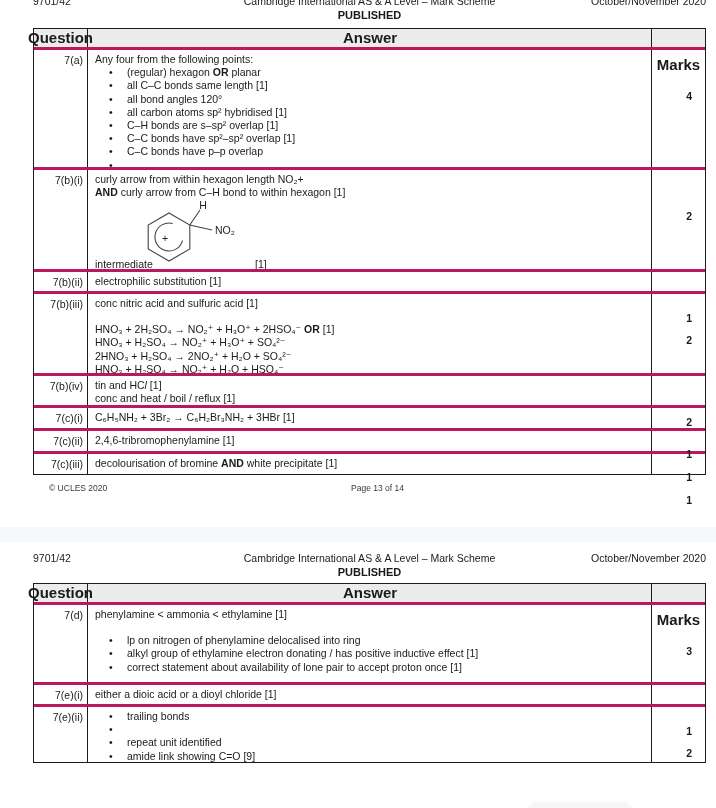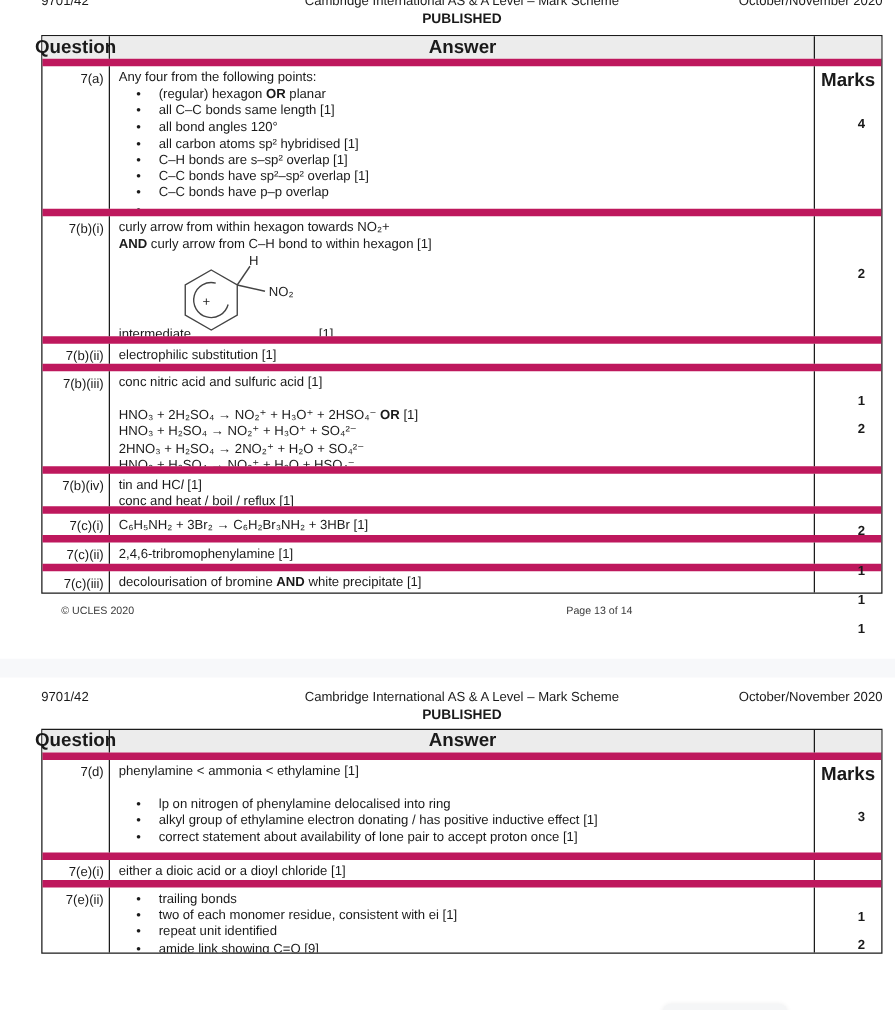--- a/index.html
+++ b/index.html
@@ -9,42 +9,42 @@
     font-family:"Liberation Sans","DejaVu Sans",sans-serif;
     font-size:10.5px;line-height:13.2px;
   }
   .abs{position:absolute;}
   .hdr-line{left:33px;width:673px;display:flex;justify-content:space-between;align-items:flex-end;}
   .hdr-code{width:160px;text-align:left;}
   .hdr-title{flex:1;text-align:center;}
   .hdr-date{width:160px;text-align:right;}
   .published{left:33px;width:673px;text-align:center;font-weight:bold;font-size:11px;}
   .tbl{left:33px;width:673px;border:1.5px solid #1b1b1b;box-sizing:border-box;background:#fff;}
-  .trow{display:flex;box-sizing:border-box;border-top:6px solid #be185d;}
+  .trow{display:flex;box-sizing:border-box;border-top:3px solid #be185d;}
   .trow:first-child{border-top:none;}
   .thead{background:#ececec;}
   .thead .cell{display:flex;align-items:center;justify-content:center;font-weight:bold;font-size:15px;}
   .cell{box-sizing:border-box;}
   .qcol{width:54px;border-right:1px solid #1b1b1b;text-align:right;padding:4px 4px 0 2px;}
   .acol{flex:1;border-right:1px solid #1b1b1b;padding:3px 6px 3px 7px;overflow:hidden;}
   .mcol{width:53px;text-align:right;padding:4px 13px 0 2px;font-weight:bold;margin-top:36px;}
   .thead .qcol,.thead .mcol{padding:0;text-align:center;}
   .line{min-height:13.2px;}
   .bl{display:flex;padding-left:14px;}
   .dot{width:18px;flex:0 0 18px;}
   .b{font-weight:bold;}
   .i{font-style:italic;}
   .spacer{height:13px;}
   .diagram{position:relative;height:72px;margin-top:1px;}
   .diagram svg{position:absolute;left:34px;top:0;}
   .dia-label{position:absolute;left:0;bottom:1px;}
   .dia-mark{position:absolute;left:160px;bottom:1px;}
   .footer{left:33px;width:673px;display:flex;font-size:8.5px;color:#3a3a3a;}
   .foot-left{width:200px;text-align:left;margin-left:16px;}
-  .foot-center{flex:1;text-align:right;margin-right:200px;}
+  .foot-center{flex:1;text-align:center;margin-right:200px;}
   .band{left:0;width:716px;height:15px;background:#f7f8fa;}
   .pill{left:530px;top:803px;width:100px;height:12px;background:#f5f6f7;border-radius:7px 7px 0 0;box-shadow:0 0 4px rgba(0,0,0,0.07);}
   svg text{font-family:"Liberation Sans","DejaVu Sans",sans-serif;font-size:10.5px;fill:#222;}
 </style>
 </head>
 <body>
 
 <div class="abs hdr-line" style="top:-5px;">
   <span class="hdr-code">9701/42</span>
   <span class="hdr-title">Cambridge International AS &amp; A Level – Mark Scheme</span>
@@ -94,21 +94,21 @@
       <div class="line bl">
           <span class="dot">•</span>
         </div>
     </div>
     <div class="cell mcol">4</div>
   </div>
 
   <div class="trow" style="height:102px;">
     <div class="cell qcol">7(b)(i)</div>
     <div class="cell acol">
-      <div class="line">curly arrow from within hexagon towards NO₂+</div>
+      <div class="line">curly arrow from within hexagon length NO₂+</div>
       <div class="line"><span class="b">AND</span><span> curly arrow from C–H bond to within hexagon [1]</span></div>
       <div class="diagram">
         <svg width="140" height="72" viewBox="0 0 140 72">
           <polygon points="40,13 60.8,25 60.8,49 40,61 19.2,49 19.2,25" fill="none" stroke="#444" stroke-width="1.1"></polygon>
           <path d="M 43.6 23.5 A 14 14 0 1 0 53.5 40.6" fill="none" stroke="#444" stroke-width="1.1"></path>
           <line x1="60.8" y1="25" x2="71" y2="10" stroke="#444" stroke-width="1.1"></line>
           <line x1="60.8" y1="25" x2="83" y2="30" stroke="#444" stroke-width="1.1"></line>
           <text x="74" y="9" text-anchor="middle">H</text>
           <text x="86" y="34" text-anchor="start">NO₂</text>
           <text x="36" y="42" text-anchor="middle">+</text>
@@ -227,21 +227,20 @@
 
   <div class="trow" style="height:58px;">
     <div class="cell qcol">7(e)(ii)</div>
     <div class="cell acol">
       <div class="line bl">
           <span class="dot">•</span>
           <span>trailing bonds</span>
         </div>
       <div class="line bl">
           <span class="dot">•</span>
-          <span>two of each monomer residue, consistent with ei [1]</span>
         </div>
       <div class="line bl">
           <span class="dot">•</span>
           <span>repeat unit identified</span>
         </div>
       <div class="line bl">
           <span class="dot">•</span>
           <span>amide link showing C=O [9]</span>
         </div>
     </div>

